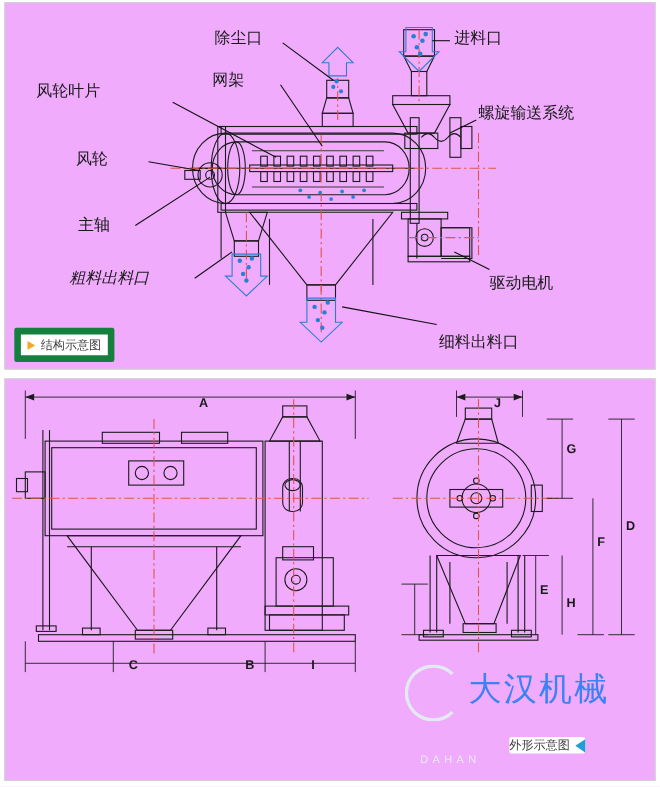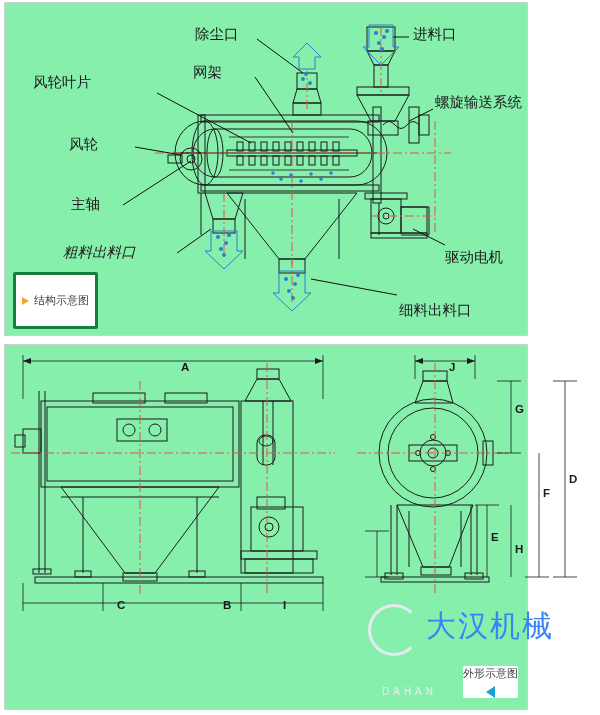--- a/index.html
+++ b/index.html
@@ -13,44 +13,44 @@
     width: 600px;
     height: 715px;
     background: #ffffff;
     overflow: hidden;
   }
 
   
   .panel {
     position: absolute;
     left: 4px;
-    width: 524px;
+    width: 592px;
     border: 1px solid #cfcfcf;
-    background: #86efac;
+    background: #f0abfc;
   }
   #panel-top { top: 2px; height: 334px; }
   #panel-bottom { top: 344px; height: 366px; }
 
   .panel-caption {
     position: absolute;
     display: flex;
     align-items: center;
     gap: 5px;
     font-size: 11px;
     color: #3d3d3d;
     background: #ffffff;
-    padding: 18px 6px;
-    border: 3px solid #15803d;
+    padding: 2px 6px;
+    border: 6px solid #15803d;
     border-radius: 2px;
     white-space: nowrap;
   }
   #caption-top { left: 8px; bottom: 6px; }
   #caption-bottom {
-    left: 458px; bottom: 11px;
-    border: none; padding: 0; flex-direction: column;
+    left: 458px; bottom: 24px;
+    border: none; padding: 0;
   }
   .tri-right {
     width: 0; height: 0;
     border-left: 7px solid #f5a623;
     border-top: 4.5px solid transparent;
     border-bottom: 4.5px solid transparent;
   }
   .tri-left {
     width: 0; height: 0;
     border-right: 9px solid #1f9fd6;

